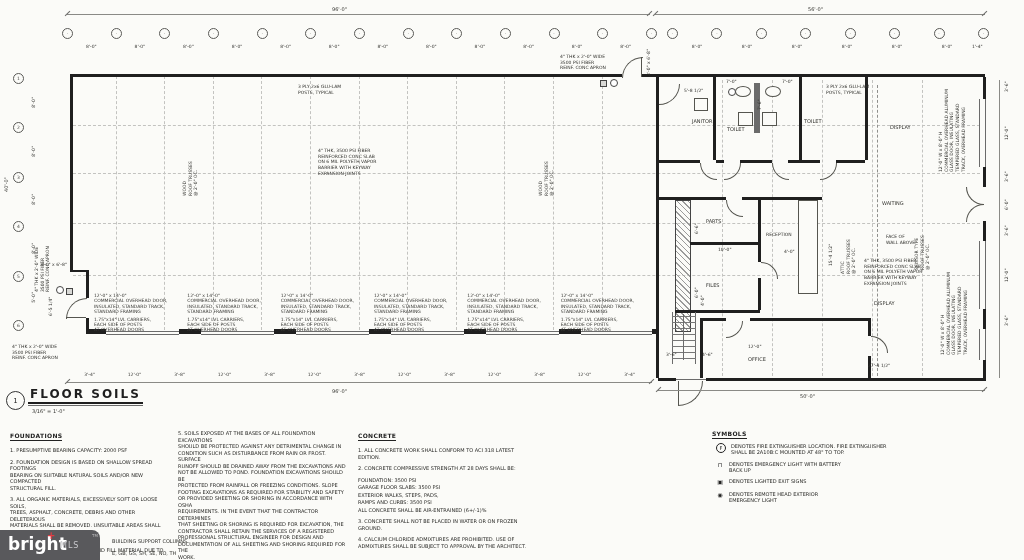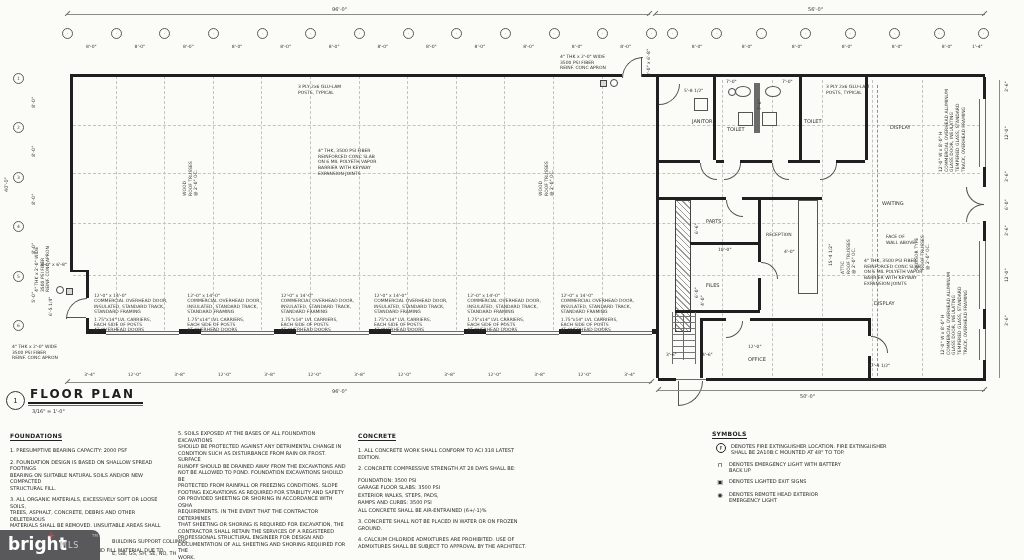--- a/index.html
+++ b/index.html
@@ -465,21 +465,21 @@
     </div>
   <span class="lbl c" style="left:330px;top:388px;background:#fbfbf8;padding:0 2px">96'-0"</span>
   <i class="diml" style="left:658px;top:390px;width:327px"></i>
   <i class="tick" style="left:655px;top:389px"></i>
   <i class="tick" style="left:981px;top:389px"></i>
   <span class="lbl c" style="left:798px;top:393px;background:#fbfbf8;padding:0 2px">50'-0"</span>
 
   <div class="tcirc" style="left:6px;top:391px">
     <span>1</span>
   </div>
-  <span class="ptitle" style="left:30px;top:387px">FLOOR PLAN</span>
+  <span class="ptitle" style="left:30px;top:387px">FLOOR SOILS</span>
   <i class="w" style="left:28px;top:402px;width:115px;height:2px"></i>
   <i class="wg" style="left:28px;top:405px;width:115px;height:1px"></i>
   <span class="lbl" style="left:32px;top:408px">3/16" = 1'-0"</span>
 
   <span class="nhead" style="left:10px;top:432px">FOUNDATIONS</span>
   <div class="ncol" style="left:10px;top:447px;width:158px">
       <div>1. PRESUMPTIVE BEARING CAPACITY: 2000 PSF</div>
       <div>2. FOUNDATION DESIGN IS BASED ON SHALLOW SPREAD FOOTINGS
 BEARING ON SUITABLE NATURAL SOILS AND/OR NEW COMPACTED
 STRUCTURAL FILL.</div>

